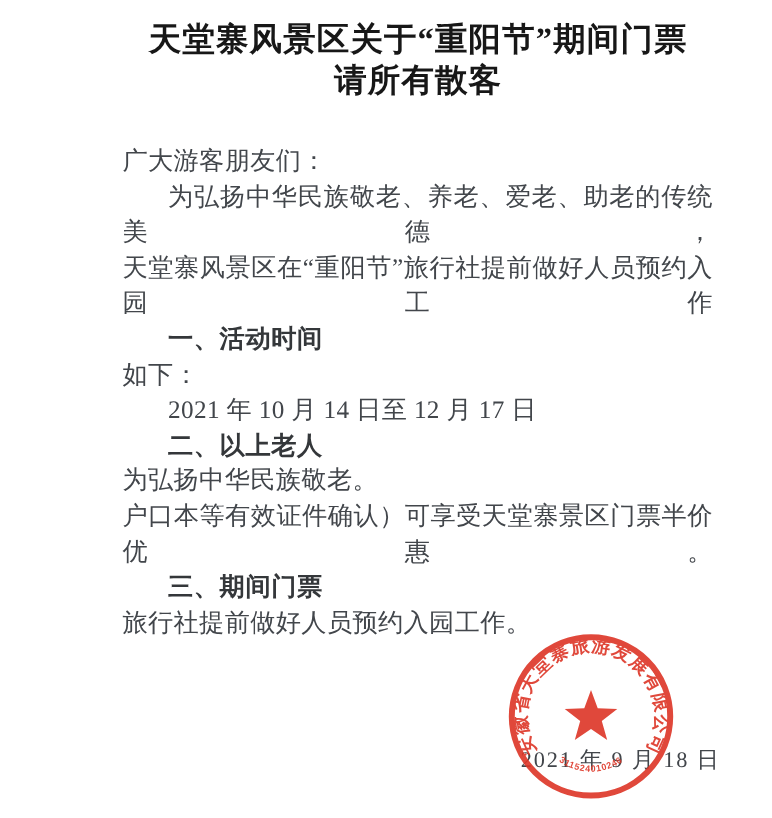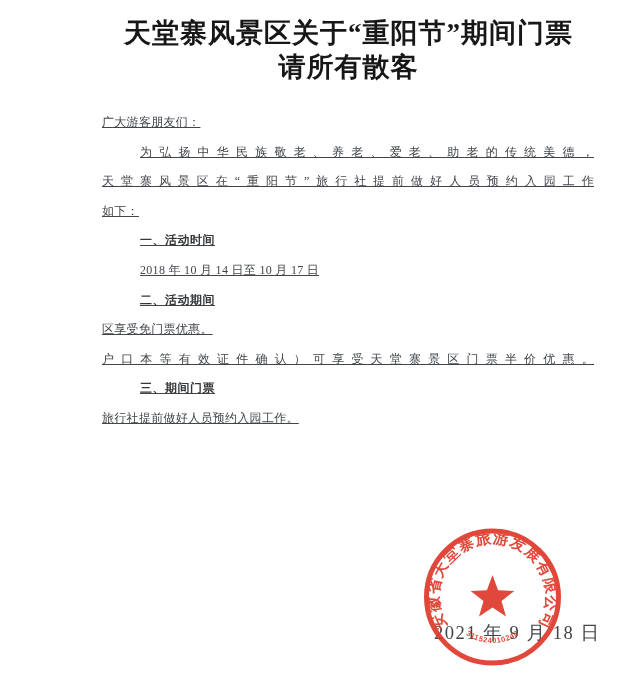--- a/index.html
+++ b/index.html
@@ -24,28 +24,27 @@
     text-align: center;
     font-family: "Liberation Serif", serif;
     font-weight: 700;
     font-size: 27px;
     line-height: 34px;
     color: #171717;
     letter-spacing: 1px;
   }
   .body-text {
     position: absolute;
-    top: 108px;
+    top: 120px;
     left: 75px;
     width: 492px;
-    font-size: 12px;
+    font-size: 21px;
     line-height: 29.6px;
     color: #42464b;
     letter-spacing: 0.3px;
-    text-decoration: underline;
   }
   .line { white-space: nowrap; }
   .ind { text-indent: 38px; }
   .fit {
     white-space: normal;
     text-align: justify;
     text-align-last: justify;
   }
   .heading {
     font-family: "Liberation Sans", sans-serif;
@@ -80,25 +79,25 @@
 
   <div class="doc-title">
     <div>天堂寨风景区关于“重阳节”期间门票</div>
     <div>请所有散客</div>
   </div>
 
   <div class="body-text">
     <div class="line">广大游客朋友们：</div>
     <div class="line ind fit">为弘扬中华民族敬老、养老、爱老、助老的传统美德，</div>
     <div class="line fit">天堂寨风景区在“重阳节”旅行社提前做好人员预约入园工作</div>
+    <div class="line ind heading">一、活动时间</div>
     <div class="line">如下：</div>
-    <div class="line ind heading">一、活动时间</div>
-    <div class="line ind">2018 年 10 月 14 日至 10 月 17 日</div>
-    <div class="line ind heading">二、活动期间</div>
-    <div class="line">区享受免门票优惠。</div>
+    <div class="line ind">2021 年 10 月 14 日至 12 月 17 日</div>
+    <div class="line ind heading">二、以上老人</div>
+    <div class="line">为弘扬中华民族敬老。</div>
     <div class="line fit">户口本等有效证件确认）可享受天堂寨景区门票半价优惠。</div>
     <div class="line ind heading">三、期间门票</div>
     <div class="line">旅行社提前做好人员预约入园工作。</div>
   </div>
 
   <div class="doc-date">2021 年 9 月 18 日</div>
 
   <div class="seal">
     <svg width="139" height="139" viewBox="0 0 139 139" xmlns="http://www.w3.org/2000/svg">
       <defs>

